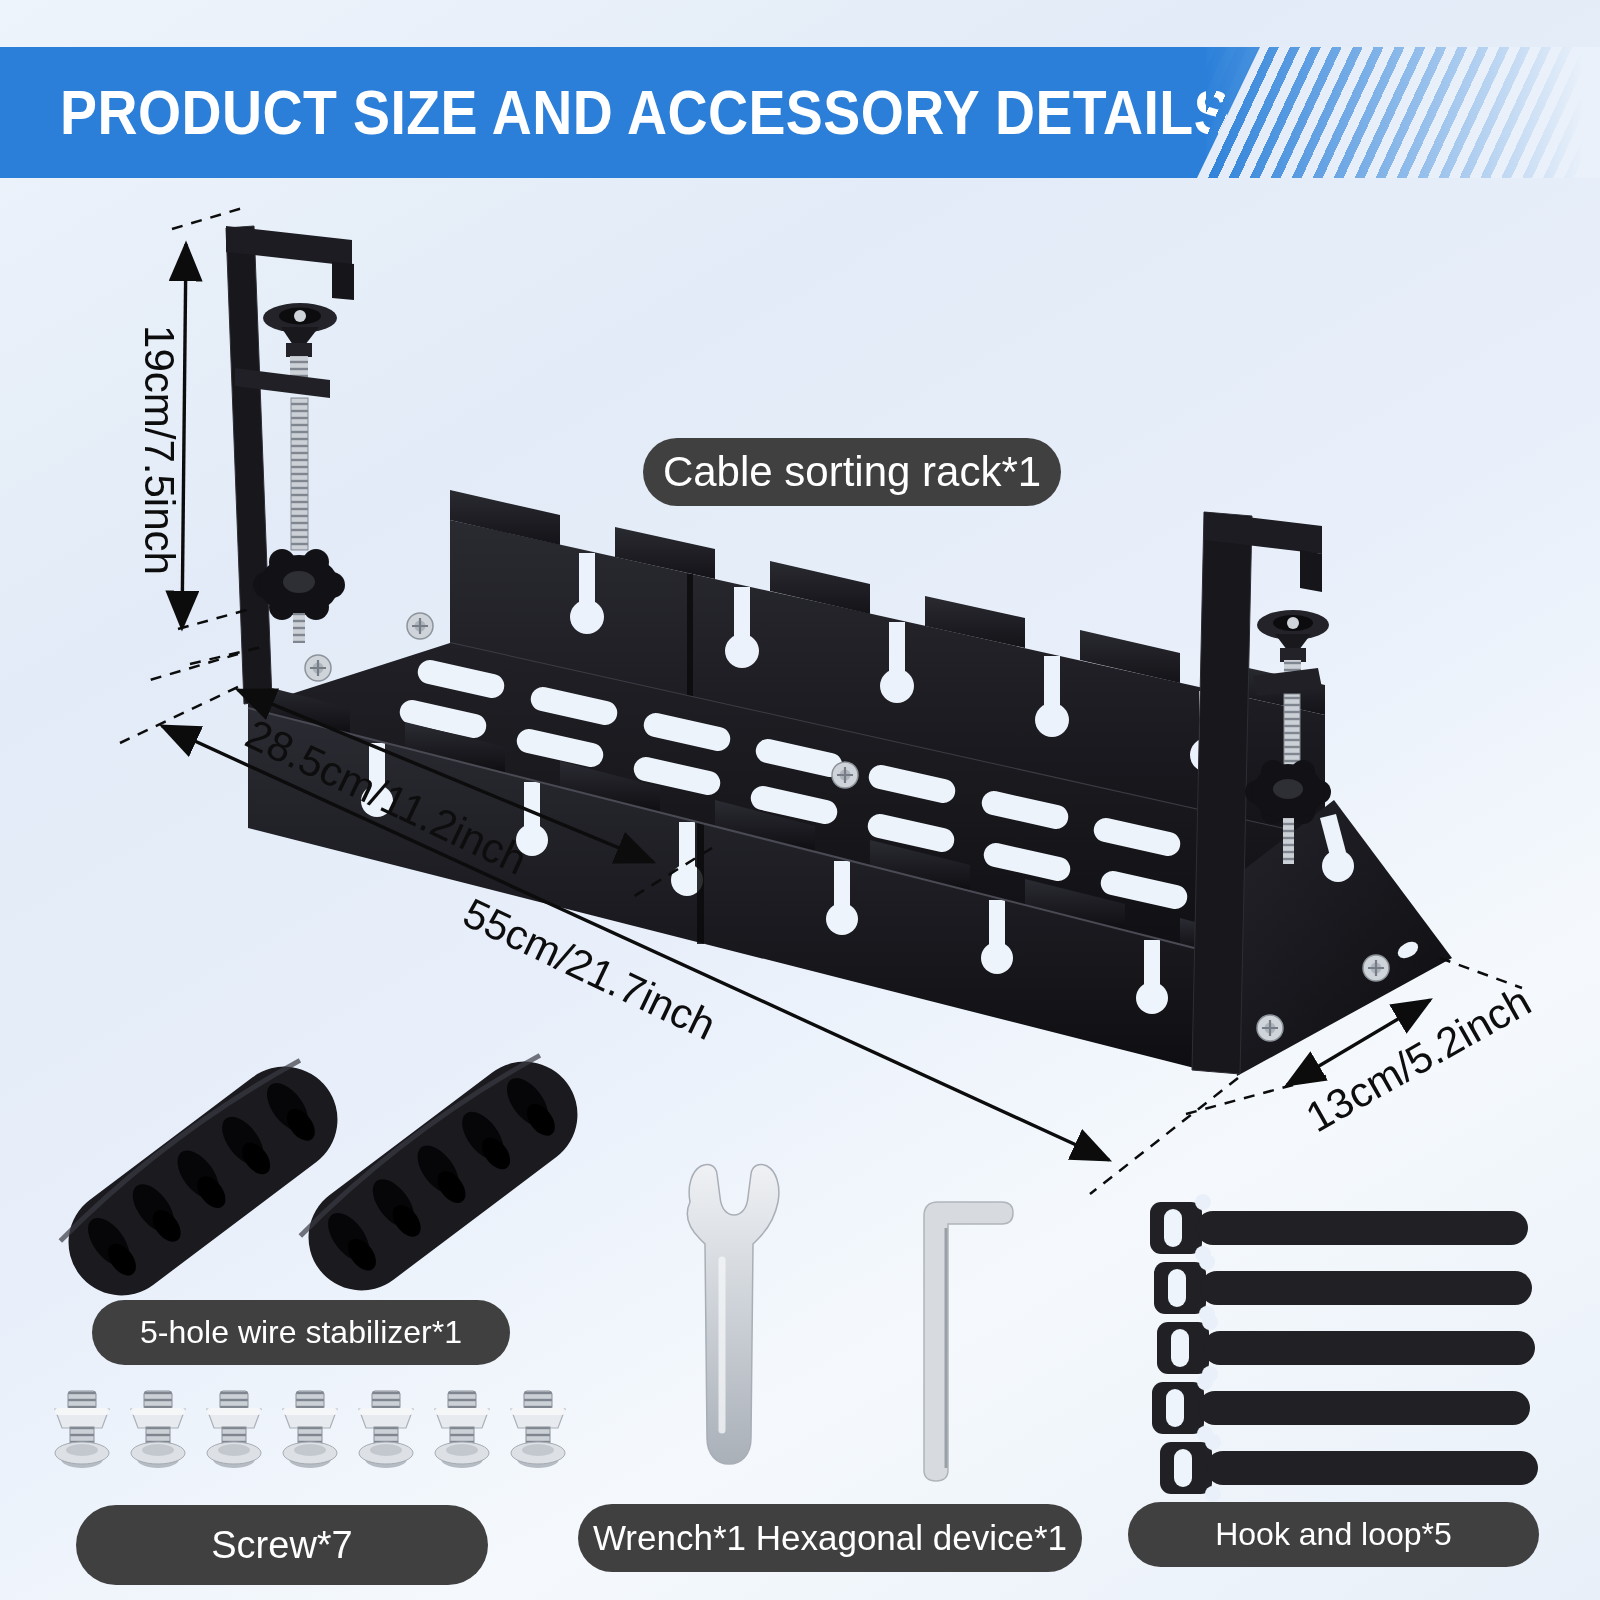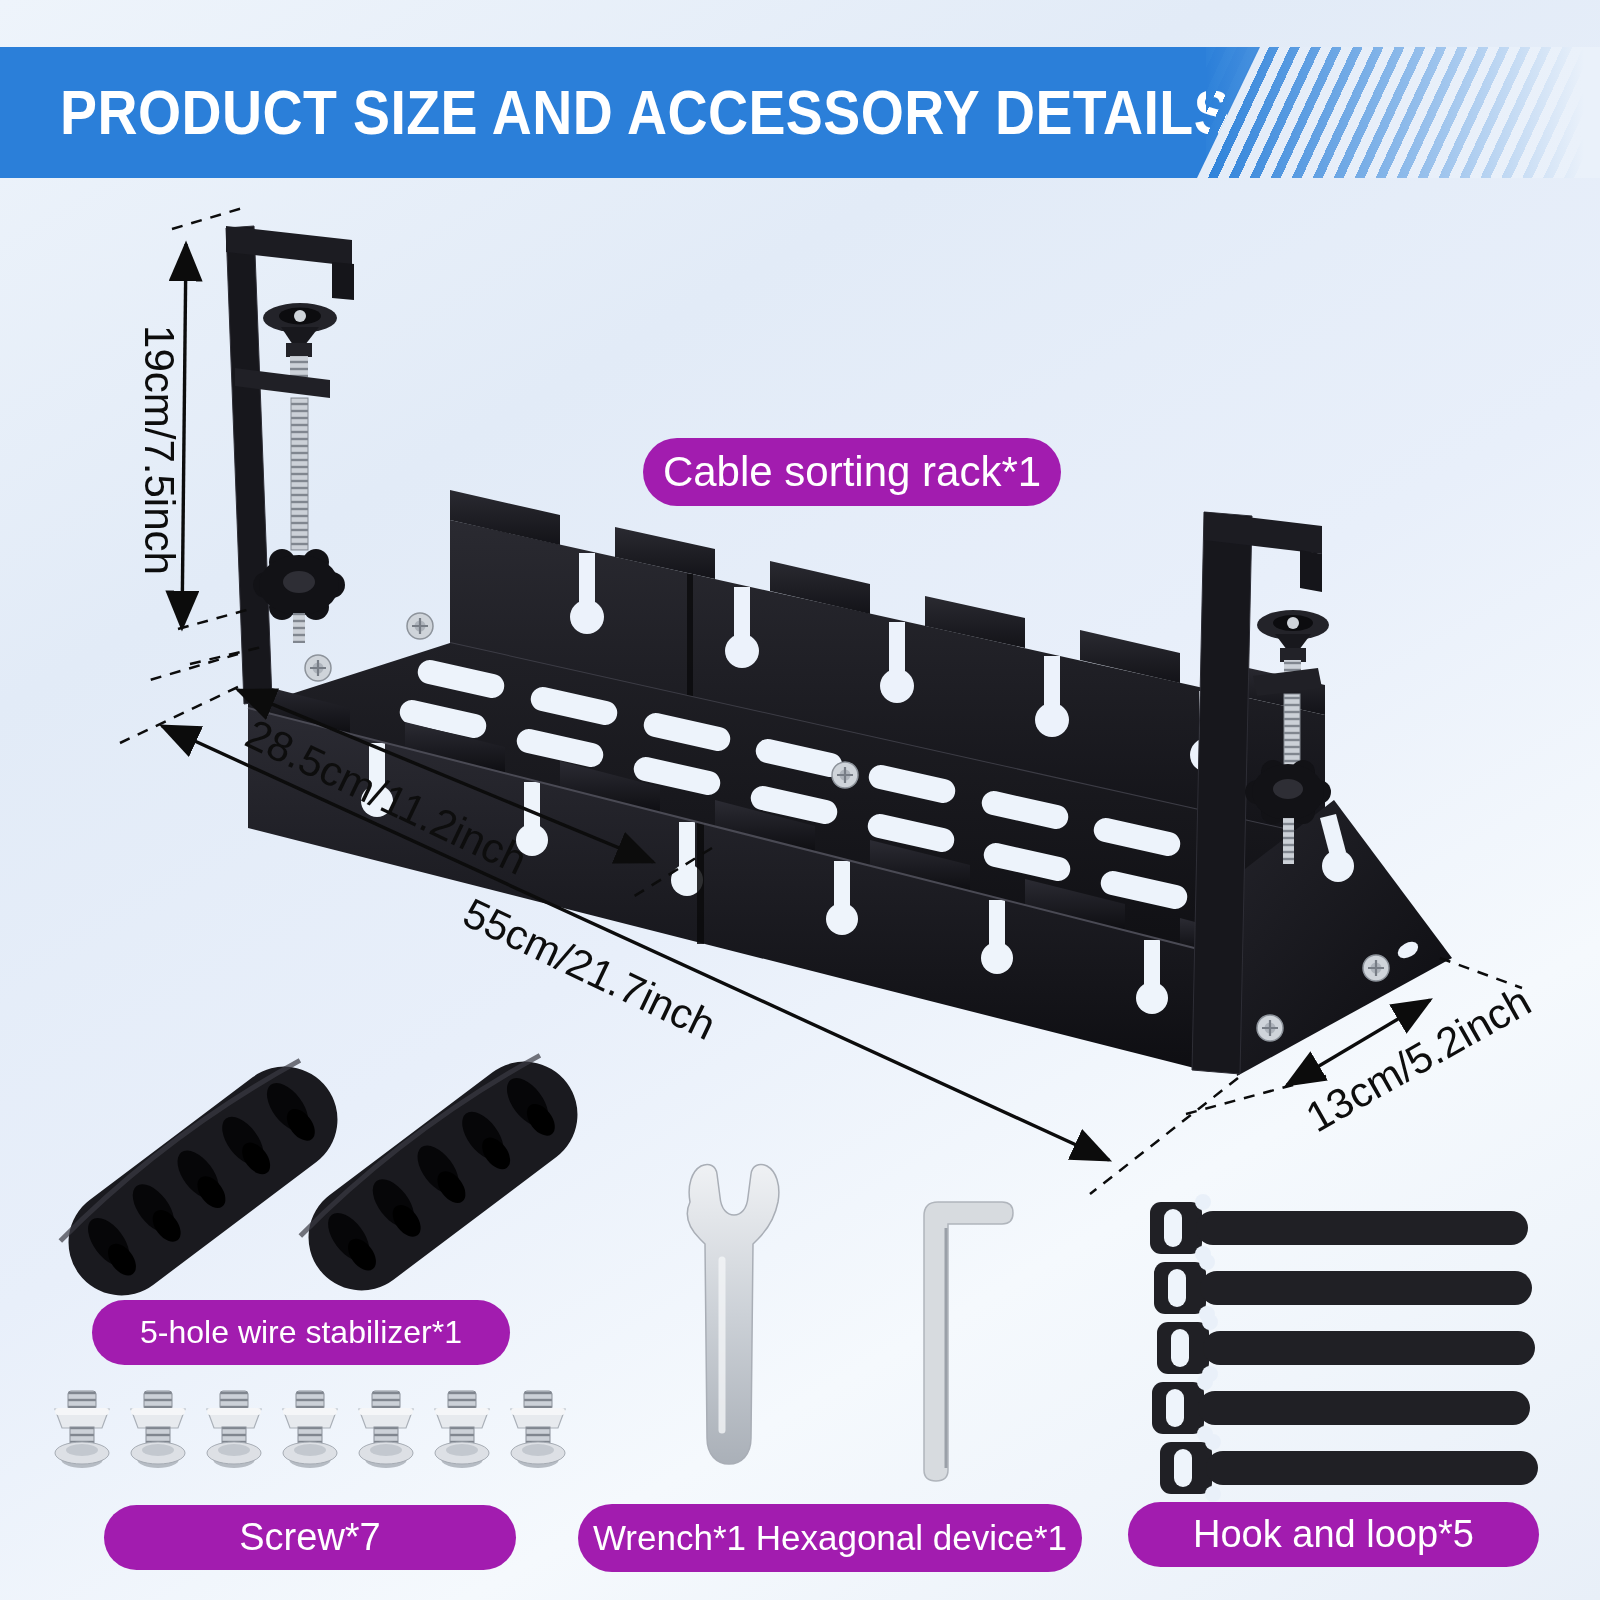--- a/index.html
+++ b/index.html
@@ -22,29 +22,29 @@
   .banner-stripes{
     position:absolute;left:1206px;top:47px;width:394px;height:131px;
     background:repeating-linear-gradient(115deg,#2e82da 0 9px,rgba(255,255,255,0) 9px 19px);
   }
   .banner-stripes::after{
     content:"";position:absolute;inset:0;
     background:linear-gradient(to right,rgba(234,241,250,0) 0%,rgba(234,241,250,0.55) 55%,#eaf1fa 96%);
   }
   .layer{position:absolute;left:0;top:0;width:1600px;height:1600px;}
   .pill{
-    position:absolute;background:#a21caf;border-radius:40px;
+    position:absolute;background:#404040;border-radius:40px;
     display:flex;align-items:center;justify-content:center;
     color:#ffffff;white-space:nowrap;
   }
   .pill-cable{left:643px;top:438px;width:418px;height:68px;font-size:42px;}
   .pill-stab{left:92px;top:1300px;width:418px;height:65px;font-size:32px;}
-  .pill-screw{left:104px;top:1505px;width:412px;height:65px;font-size:38px;}
+  .pill-screw{left:76px;top:1505px;width:412px;height:80px;font-size:38px;}
   .pill-tools{left:578px;top:1504px;width:504px;height:68px;font-size:35px;}
-  .pill-hook{left:1128px;top:1502px;width:411px;height:65px;font-size:38px;}
+  .pill-hook{left:1128px;top:1502px;width:411px;height:65px;font-size:32px;}
   .dim-text{fill:#0d0d0d;font-size:42px;font-family:"Liberation Sans",sans-serif;}
 </style>
 </head>
 <body>
 
 <div class="banner">
   <div class="banner-title">PRODUCT SIZE AND ACCESSORY DETAILS</div>
 </div>
 <div class="banner-stripes"></div>
 

